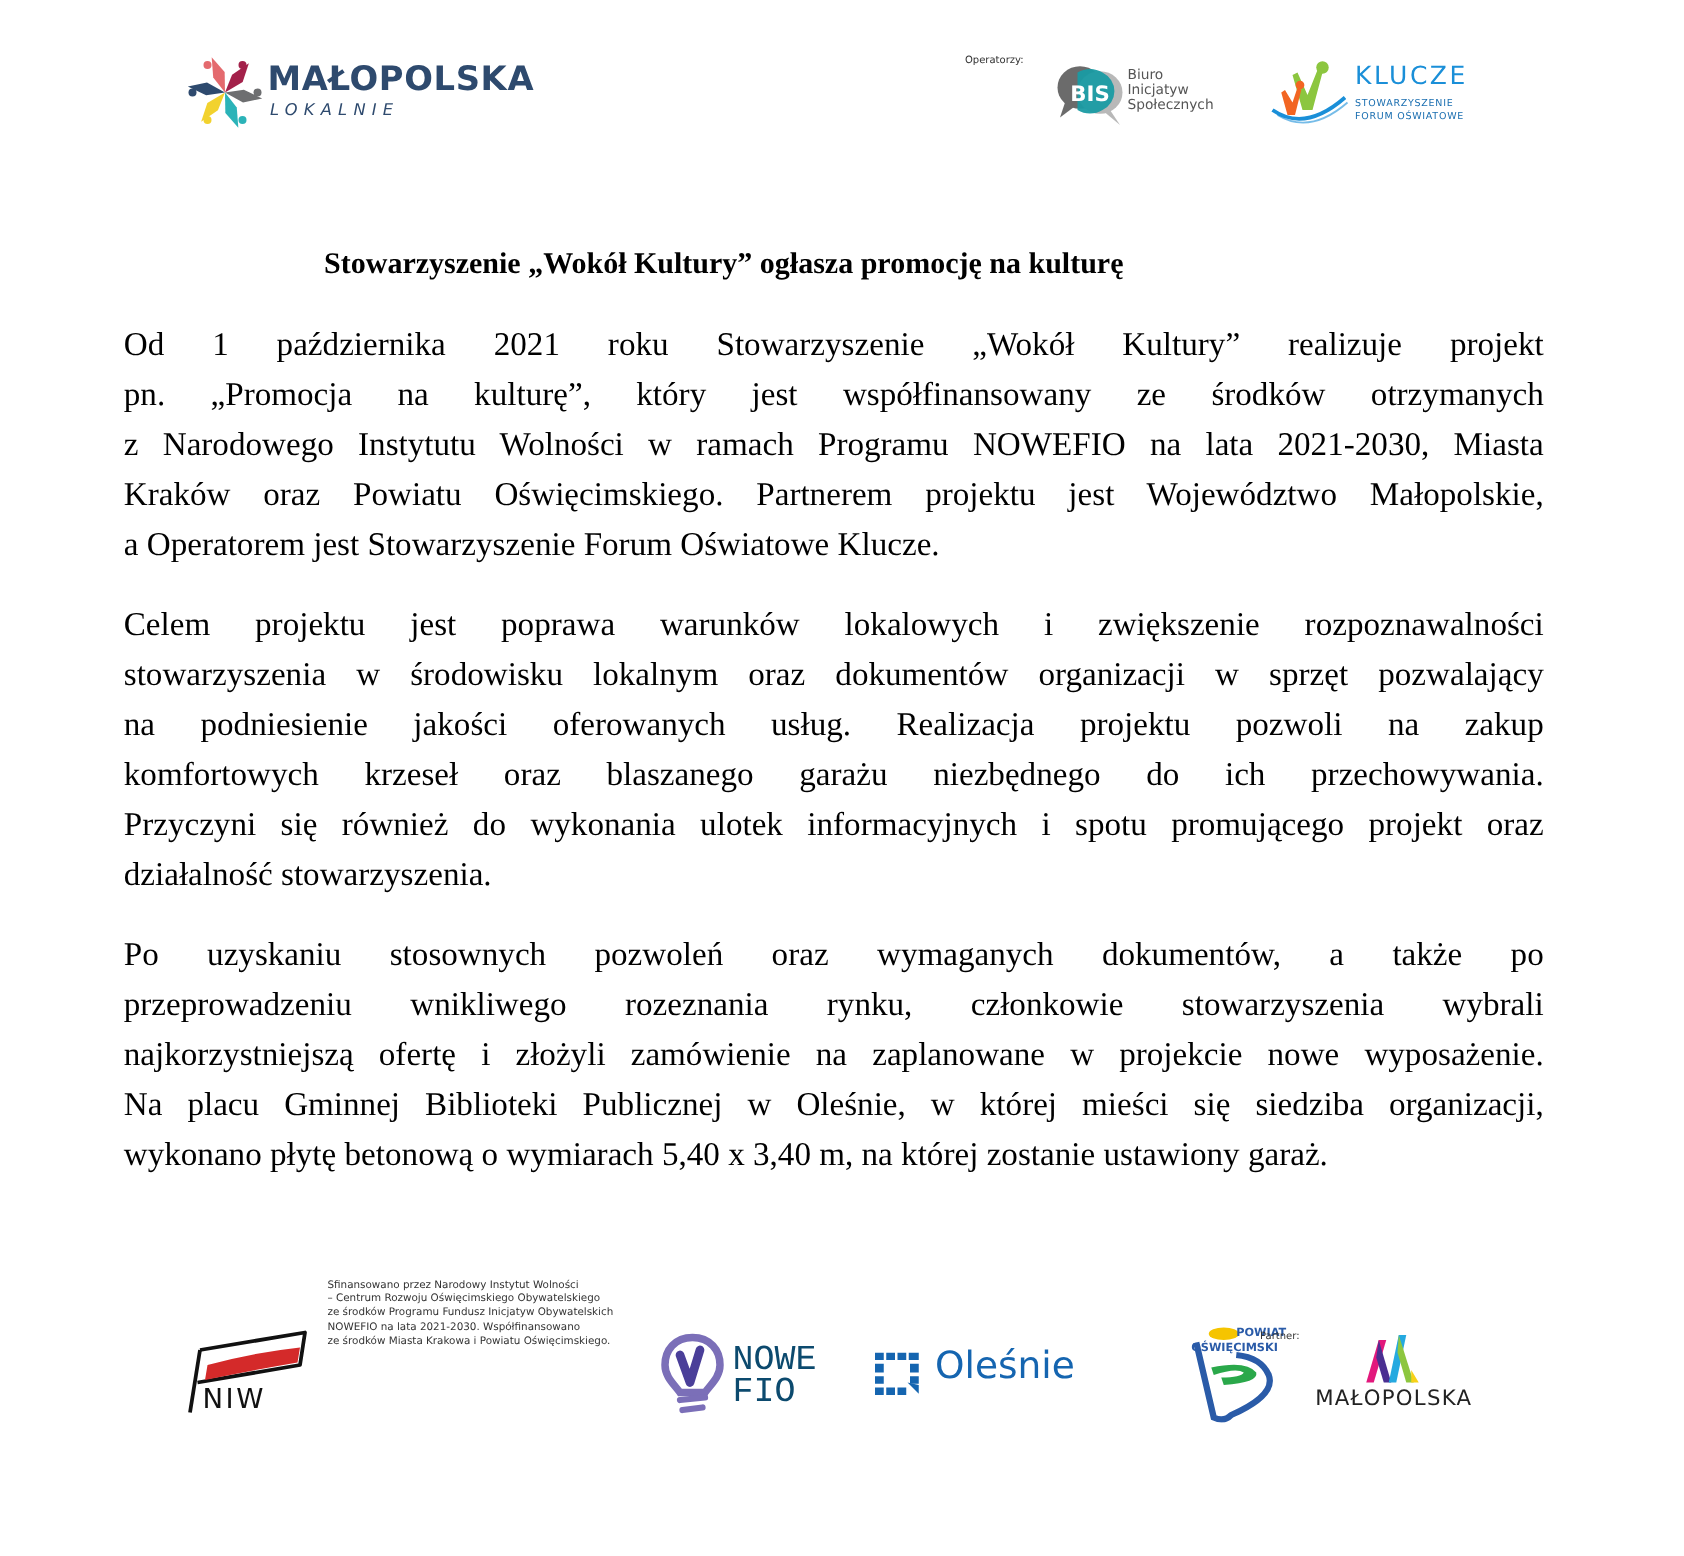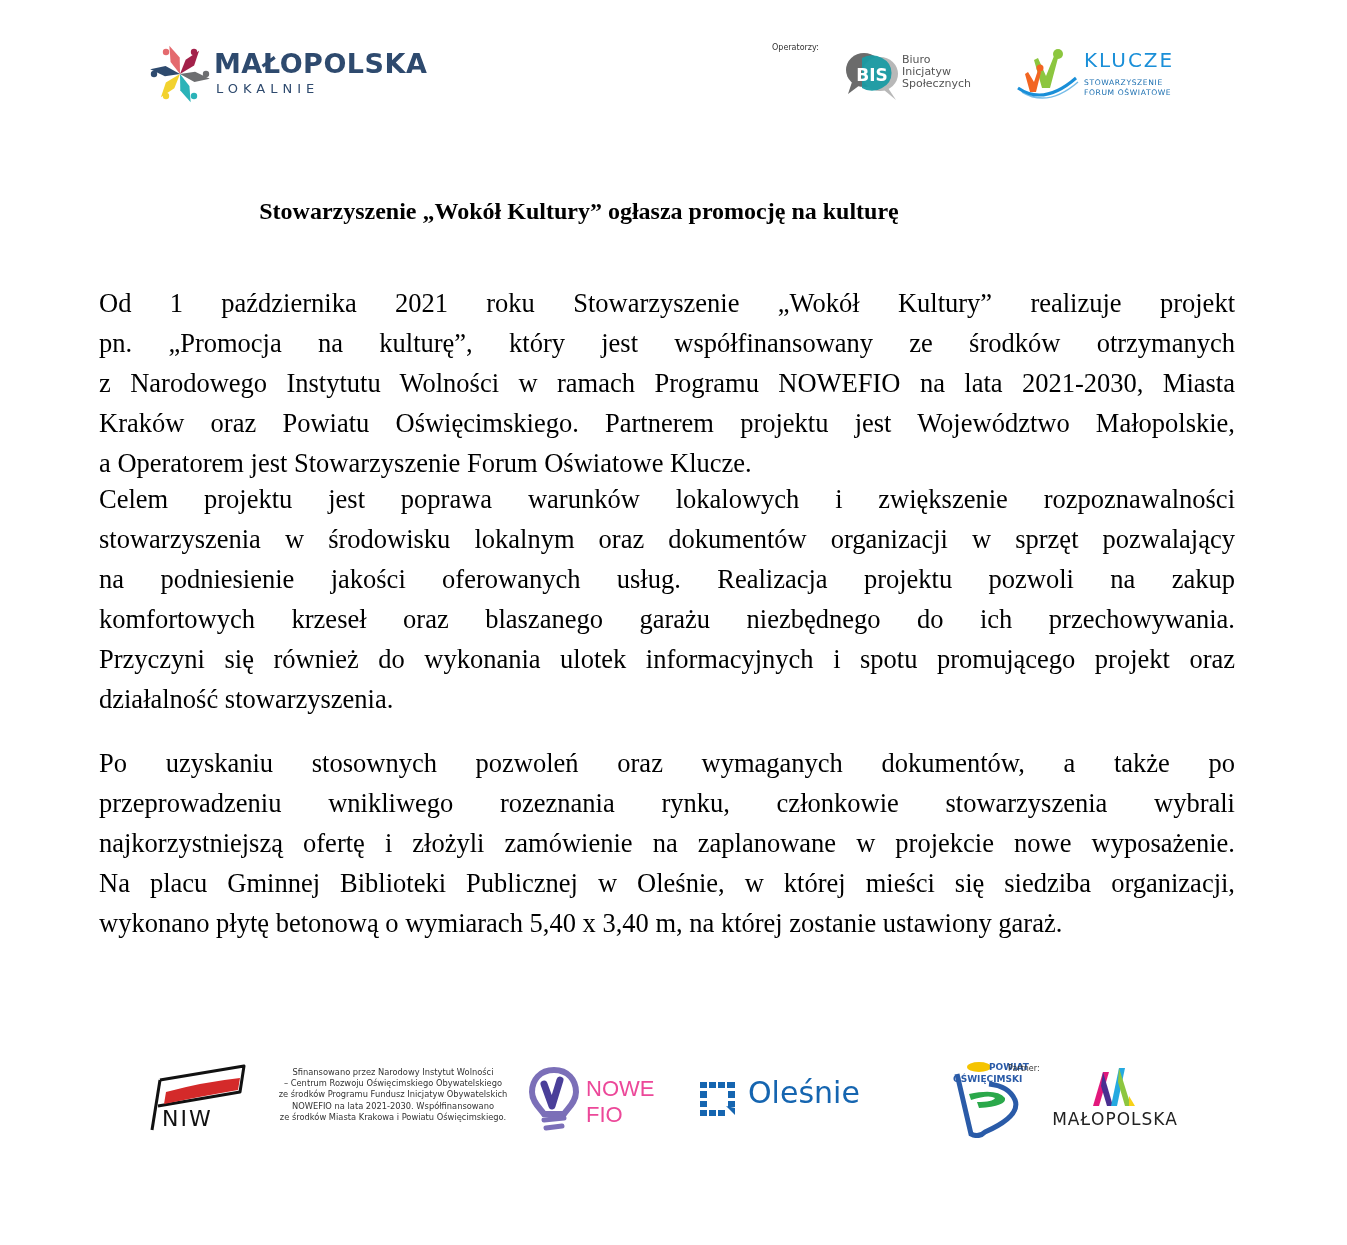--- a/index.html
+++ b/index.html
@@ -2,48 +2,48 @@
 <html><head>
 <meta charset="utf-8">
 <style>
   html, body { margin: 0; padding: 0; background: #ffffff; }
   body { width: 1347px; height: 1245px; position: relative; overflow: hidden; font-family: "Liberation Serif", serif; color: #000; }
 
   
   .logo-mlk { position: absolute; left: 148px; top: 40px; width: 300px; height: 72px; }
   .logo-mlk .star { position: absolute; left: 0; top: 0; width: 64px; height: 68px; }
   .logo-mlk .title { position: absolute; left: 66px; top: 10px; font-family: "DejaVu Sans", sans-serif; font-weight: bold; font-size: 27px; letter-spacing: 0.5px; color: #2e4a6e; line-height: 1; }
-  .logo-mlk .sub { position: absolute; left: 68px; top: 42px; font-family: "DejaVu Sans", sans-serif; font-size: 13px; letter-spacing: 5px; color: #2e4a6e; line-height: 1; }
+  .logo-mlk .sub { position: absolute; left: 68px; top: 42px; font-family: "DejaVu Sans", sans-serif; font-size: 13px; letter-spacing: 5px; color: #2e4a6e; line-height: 1; font-style: italic; }
 
   .operators-label { position: absolute; left: 772px; top: 43px; font-family: "DejaVu Sans", sans-serif; font-size: 8px; color: #333; }
 
   .logo-bis { position: absolute; left: 844px; top: 46px; width: 140px; height: 60px; }
   .logo-bis svg { position: absolute; left: 0; top: 0; }
   .logo-bis .bis-text { position: absolute; left: 58px; top: 8px; font-family: "DejaVu Sans", sans-serif; font-size: 11px; line-height: 12px; color: #555; }
 
   .logo-klucze { position: absolute; left: 1014px; top: 48px; width: 180px; height: 56px; }
   .logo-klucze svg { position: absolute; left: 0; top: 0; }
   .logo-klucze .k-title { position: absolute; left: 70px; top: 2px; font-family: "DejaVu Sans", sans-serif; font-size: 20px; letter-spacing: 2px; color: #1a8fd8; line-height: 1; }
   .logo-klucze .k-sub { position: absolute; left: 70px; top: 30px; font-family: "DejaVu Sans", sans-serif; font-size: 7.6px; line-height: 10px; color: #1a6eb0; letter-spacing: 0.6px; }
 
   
   .doc-title { position: absolute; left: 0; width: 1158px; top: 196px; text-align: center; font-family: "Liberation Serif", serif; font-weight: bold; font-size: 24px; line-height: 30px; }
   .para { position: absolute; left: 99px; width: 1136px; font-family: "Liberation Serif", serif; font-size: 26.5px; line-height: 40px; text-align: justify; text-align-last: left; }
   .para .line { display: block; text-align: justify; text-align-last: justify; white-space: nowrap; height: 40px; }
   .para .line.last { text-align-last: left; }
-  .p1 { top: 255px; margin-top: 28px; }
+  .p1 { top: 255px; }
   .p2 { top: 479px; }
   .p3 { top: 743px; }
 
   
   .logo-niw { position: absolute; left: 148px; top: 1060px; width: 105px; height: 75px; }
-  .funding { position: absolute; left: 262px; top: 1067px; width: 262px; font-family: "DejaVu Sans", sans-serif; font-size: 8.3px; line-height: 11.2px; color: #333; text-align: center; }
+  .funding { position: absolute; left: 262px; top: 1022px; width: 262px; font-family: "DejaVu Sans", sans-serif; font-size: 8.3px; line-height: 11.2px; color: #333; }
   .logo-nowefio { position: absolute; left: 528px; top: 1066px; width: 145px; height: 68px; }
   .logo-nowefio svg { position: absolute; left: 0; top: 0; }
-  .logo-nowefio .nf-text { position: absolute; left: 58px; top: 10px; font-family: Liberation Sans, sans-serif; font-size: 22px; line-height: 26px; color: #ec4899; }
+  .logo-nowefio .nf-text { position: absolute; left: 58px; top: 10px; font-family: Liberation Mono, monospace; font-size: 28px; line-height: 26px; color: #0c4a6e; }
   .logo-krakow { position: absolute; left: 700px; top: 1080px; width: 170px; height: 40px; }
   .logo-krakow svg { position: absolute; left: 0; top: 2px; }
   .logo-krakow .kr-text { position: absolute; left: 48px; top: -2px; font-family: "DejaVu Sans", sans-serif; font-size: 30px; color: #1565b0; line-height: 1; }
   .logo-powiat { position: absolute; left: 905px; top: 1060px; width: 80px; height: 78px; margin-left: 44px; }
   .logo-powiat .pw1 { position: absolute; left: 40px; top: 2px; font-family: "DejaVu Sans", sans-serif; font-weight: bold; font-size: 9px; color: #2a5ba8; }
   .logo-powiat .pw2 { position: absolute; left: 4px; top: 14px; font-family: "DejaVu Sans", sans-serif; font-weight: bold; font-size: 9px; color: #2a5ba8; }
   .partner-label { position: absolute; left: 1008px; top: 1064px; font-family: "DejaVu Sans", sans-serif; font-size: 8px; color: #333; }
   .logo-malopolska { position: absolute; left: 1045px; top: 1066px; width: 140px; height: 70px; }
   .logo-malopolska svg { position: absolute; left: 46px; top: 0; }
   .logo-malopolska .mp-text { position: absolute; left: 0; top: 45px; width: 140px; text-align: center; font-family: "DejaVu Sans", sans-serif; font-size: 17px; letter-spacing: 1px; color: #222; line-height: 1; }

